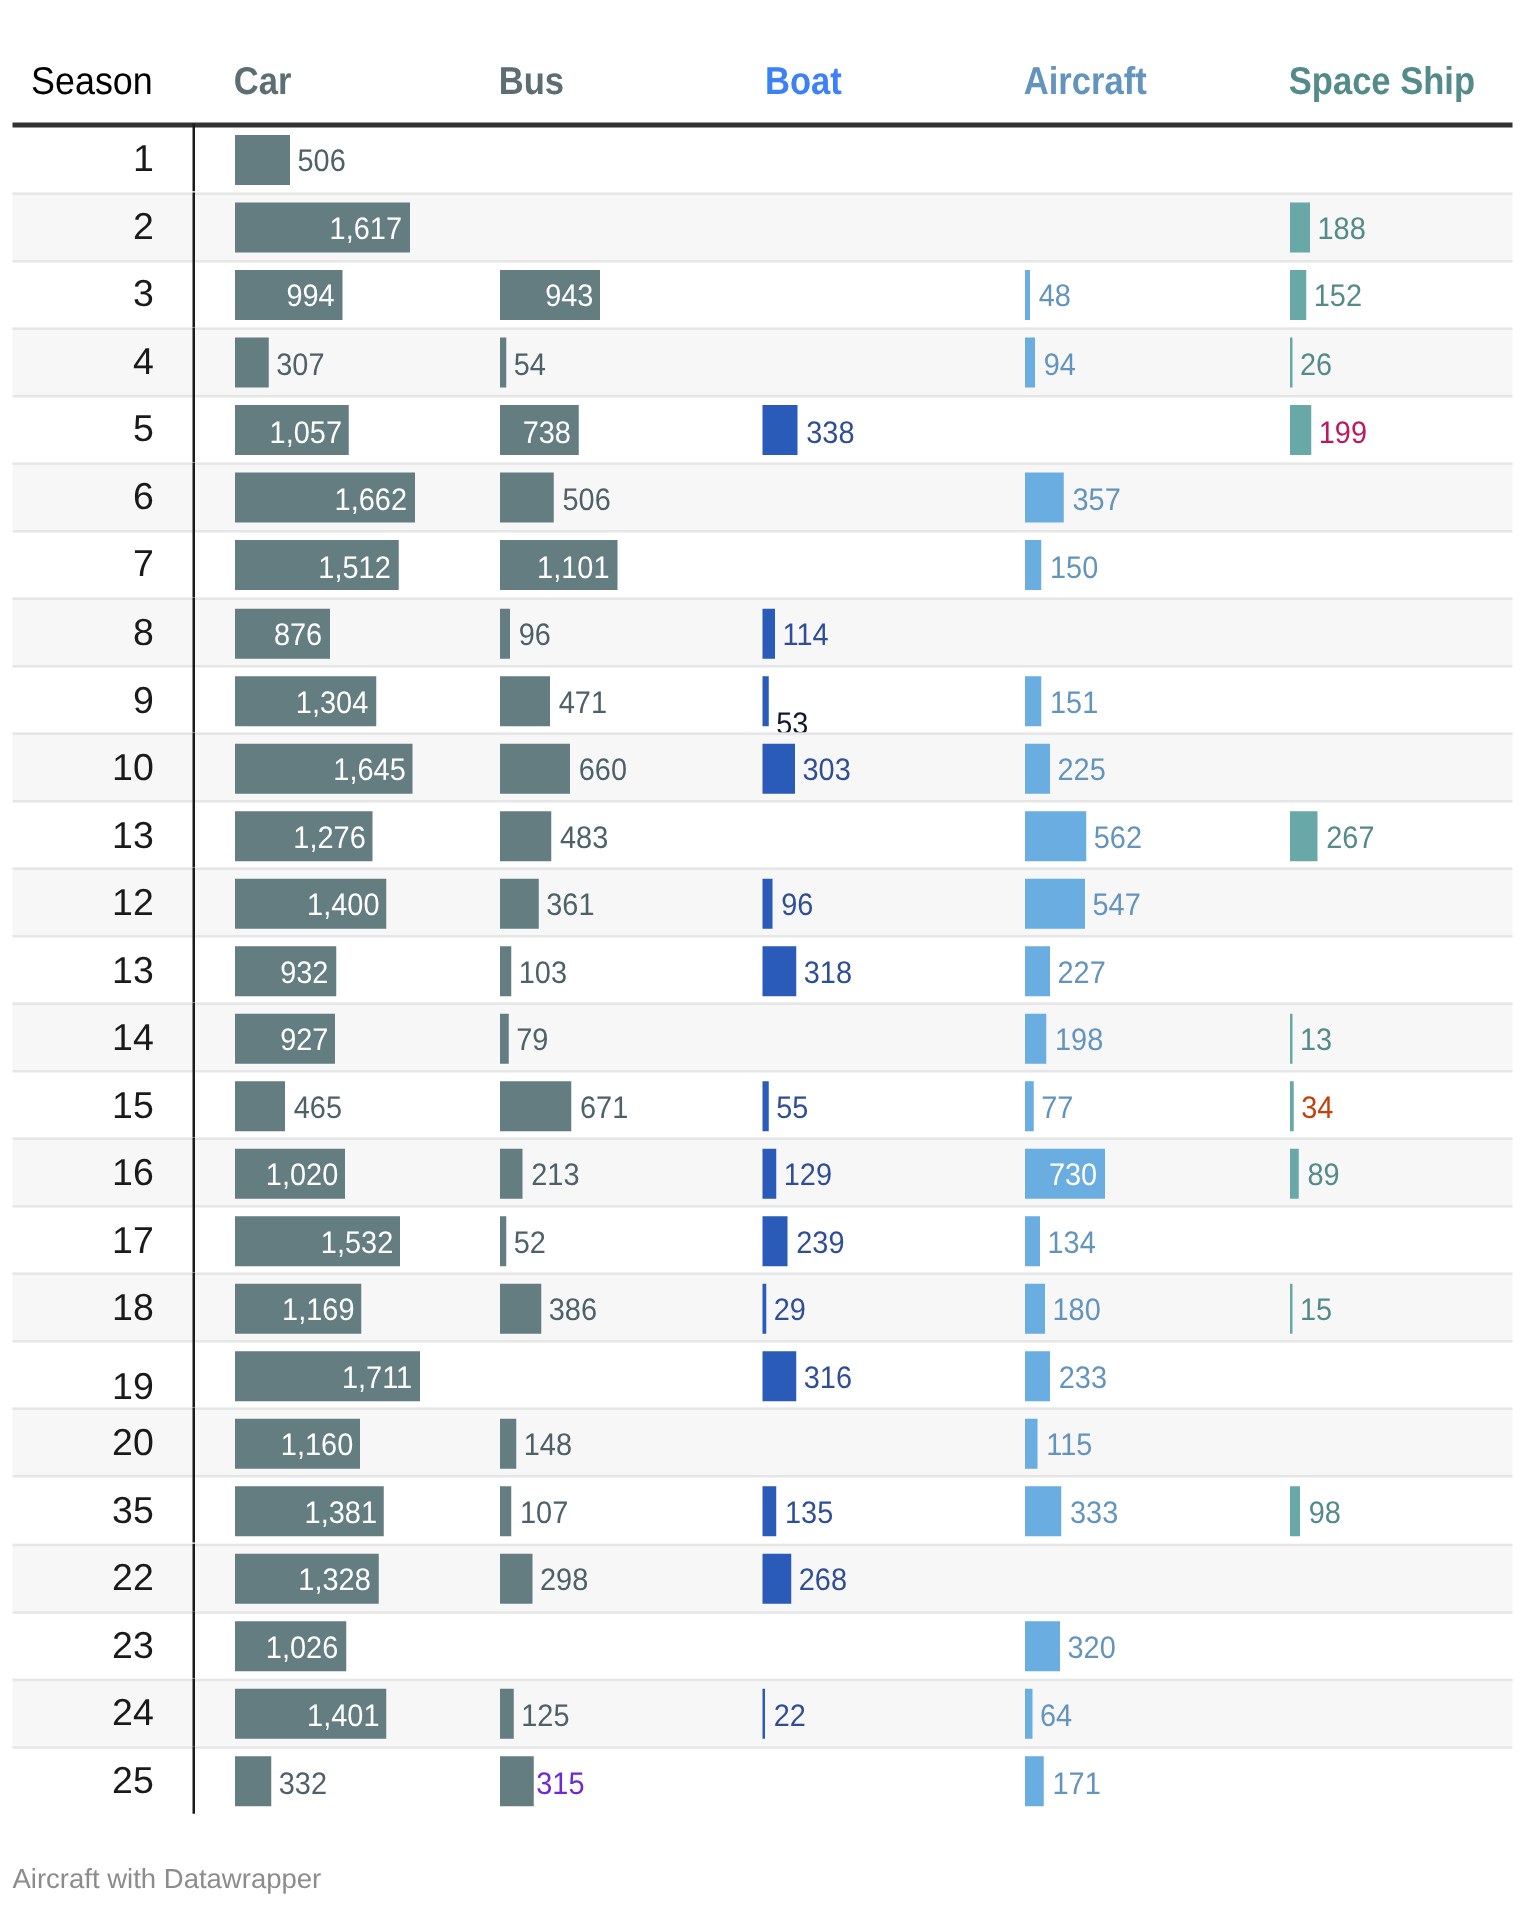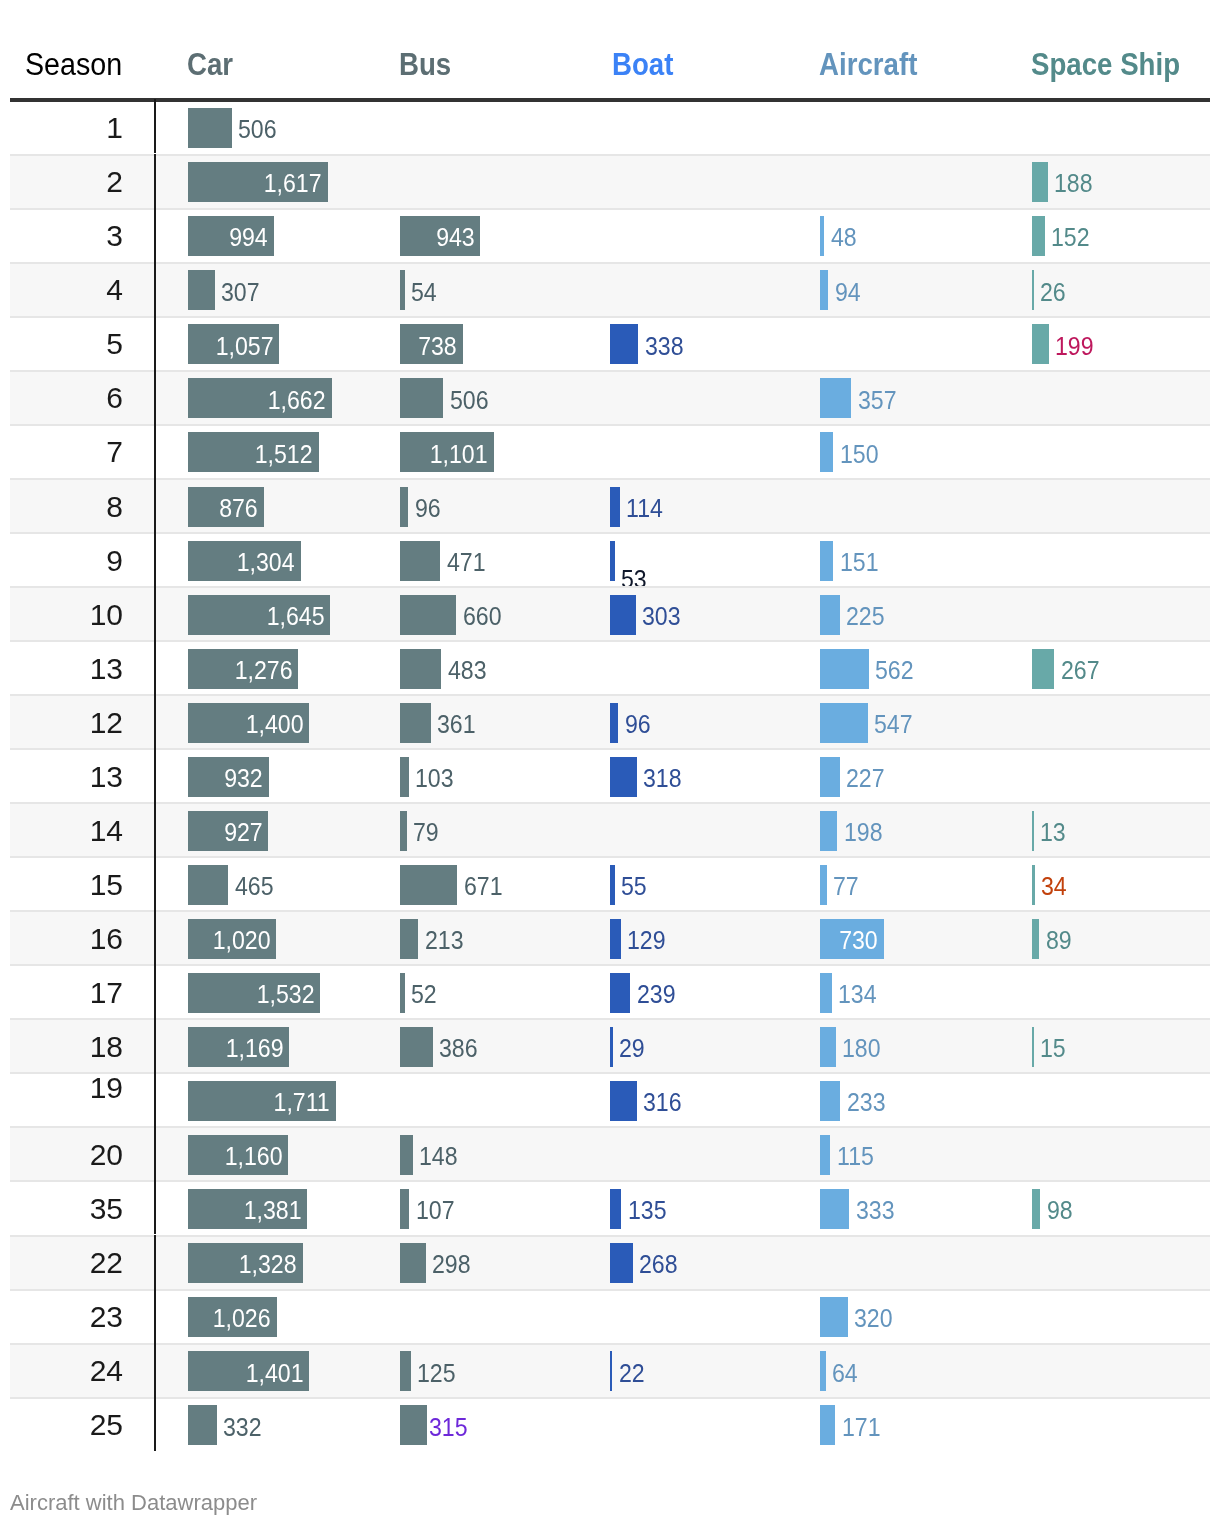--- a/index.html
+++ b/index.html
@@ -258,21 +258,21 @@
   <div class="vlab out" style="left:429.41px;top:17.92px;color:#4c6168"><i>386</i></div>
   <div class="bar" style="left:600.20px;top:8.72px;width:2.42px;height:40.0px;background:#2a5bb8"></div>
   <div class="vlab out" style="left:609.02px;top:17.92px;color:#2f4e96"><i>29</i></div>
   <div class="bar" style="left:810.30px;top:8.72px;width:15.59px;height:40.0px;background:#6aade0"></div>
   <div class="vlab out" style="left:832.29px;top:17.92px;color:#6394bd"><i>180</i></div>
   <div class="bar" style="left:1021.90px;top:8.72px;width:2.00px;height:40.0px;background:#68a9a8"></div>
   <div class="vlab out" style="left:1030.30px;top:17.92px;color:#538a8a"><i>15</i></div>
 </div>
 <div class="row" style="top:1072.35px;height:54.05px">
   <div class="rowline"></div>
-  <div class="season" style="top:1px">19</div>
+  <div class="season" style="top:23px">19</div>
   <div class="vline" style="top:0px;height:54.05px"></div>
   <div class="bar" style="left:178.30px;top:8.72px;width:147.49px;height:40.0px;background:#647d81"></div>
   <div class="vlab in" style="left:178.30px;width:141.69px;top:17.92px"><i>1,711</i></div>
   <div class="bar" style="left:600.20px;top:8.72px;width:26.42px;height:40.0px;background:#2a5bb8"></div>
   <div class="vlab out" style="left:633.02px;top:17.92px;color:#2f4e96"><i>316</i></div>
   <div class="bar" style="left:810.30px;top:8.72px;width:20.18px;height:40.0px;background:#6aade0"></div>
   <div class="vlab out" style="left:836.88px;top:17.92px;color:#6394bd"><i>233</i></div>
 </div>
 <div class="row stripe" style="top:1126.40px;height:54.05px">
   <div class="rowline"></div>

